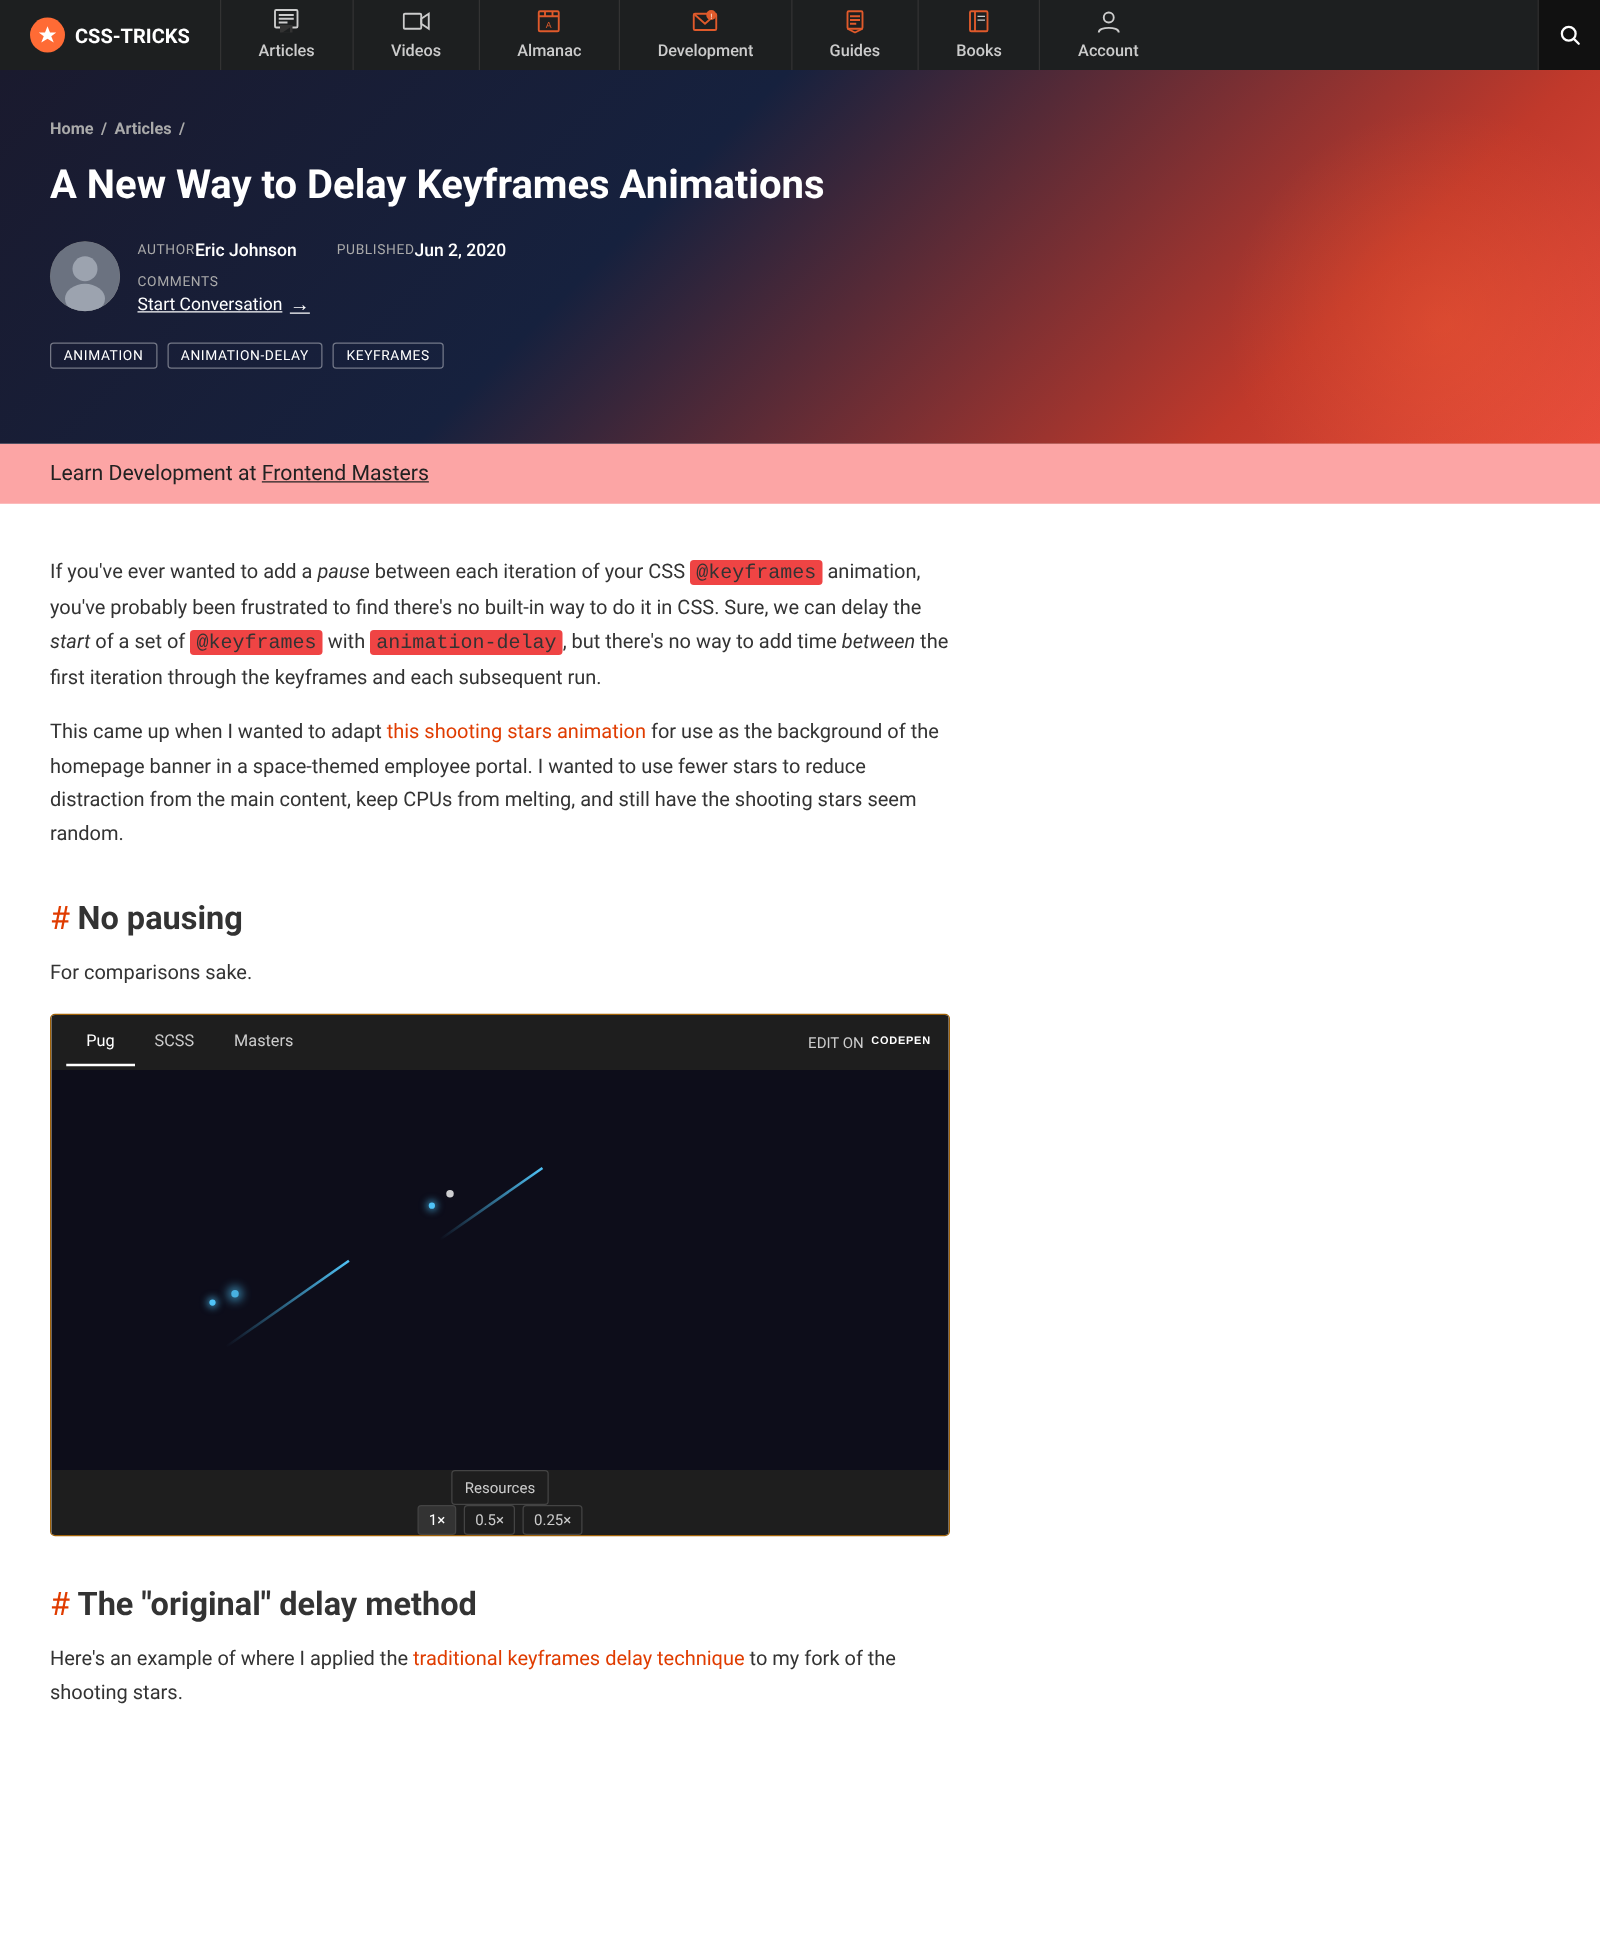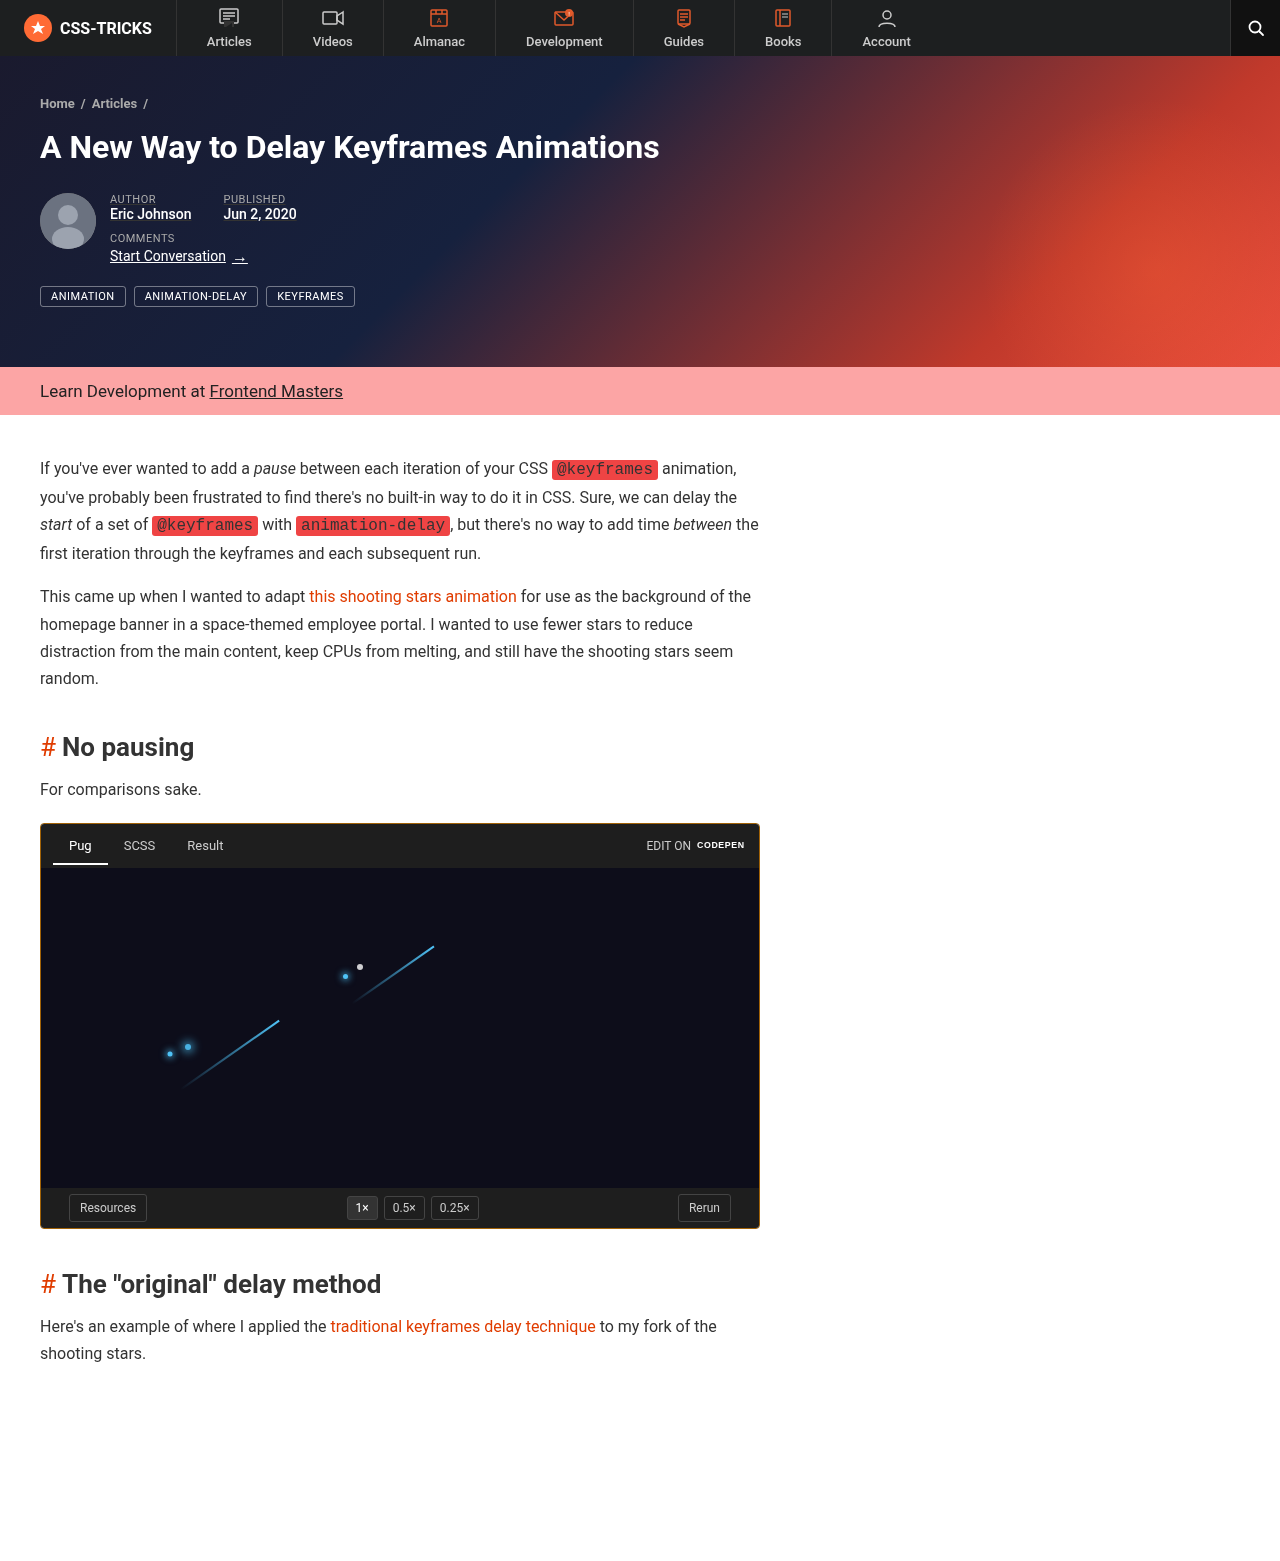--- a/index.html
+++ b/index.html
@@ -70,21 +70,21 @@
     .author-row { display: flex; align-items: flex-start; gap: 14px; margin-bottom: 20px; }
     .author-avatar {
       width: 56px; height: 56px; border-radius: 50%;
       background: linear-gradient(135deg, #666, #999);
       overflow: hidden; flex-shrink: 0;
       display: flex; align-items: center; justify-content: center;
       font-size: 22px;
     }
     .author-meta { display: flex; flex-direction: column; gap: 6px; }
     .author-meta-row { display: flex; gap: 32px; }
-    .meta-group { display: flex; flex-direction: column; text-decoration: underline; }
+    .meta-group { display: flex; flex-direction: row; }
     .meta-label { font-size: 11px; color: #aaa; text-transform: uppercase; letter-spacing: 0.5px; }
     .meta-value { color: #fff; font-size: 14px; font-weight: 500; }
     .comments-label { font-size: 11px; color: #aaa; text-transform: uppercase; letter-spacing: 0.5px; margin-top: 4px; }
     .start-conversation { display: flex; align-items: center; gap: 6px; color: #fff; font-size: 14px; cursor: pointer; margin-top: 2px; text-decoration: underline; }
     .arrow-icon { font-size: 16px; }
 
     .tags { display: flex; gap: 8px; }
     .tag {
       border: 1px solid rgba(255,255,255,0.4);
       color: #fff; font-size: 11px; padding: 3px 10px; border-radius: 3px;
@@ -168,21 +168,21 @@
       background: #4fc3f7;
       border-radius: 50%;
       box-shadow: 0 0 6px 2px rgba(79,195,247,0.6);
     }
     .star-dot:nth-child(4) { top: 34%; left: 45%; transform: translate(-50%,-50%); }
     .star-dot:nth-child(5) { top: 60%; left: 20%; transform: translate(-50%,-50%); }
 
     .codepen-footer {
       background: #1e1e1e;
       display: flex; align-items: center; justify-content: space-between;
-      padding: 0 28px; height: 40px;
+      padding: 0 28px; height: 52px; flex-direction: column;
     }
     .codepen-resources { color: #ccc; font-size: 12px; padding: 6px 10px; border: 1px solid #444; border-radius: 3px; cursor: pointer; }
     .codepen-speed-btns { display: flex; gap: 6px; align-items: center; }
     .speed-btn { color: #ccc; font-size: 12px; padding: 4px 8px; border: 1px solid #444; border-radius: 3px; cursor: pointer; }
     .speed-btn.active { color: #fff; background: #333; }
     .codepen-rerun { color: #ccc; font-size: 12px; padding: 6px 10px; border: 1px solid #444; border-radius: 3px; cursor: pointer; }
   </style>
 </head>
 <body>
 
@@ -357,21 +357,21 @@
       <span>No pausing</span>
     </h2>
 
     <p>For comparisons sake.</p>
 
     <div class="codepen-embed">
       <div class="codepen-toolbar">
         <div class="codepen-tabs">
           <div class="codepen-tab active">Pug</div>
           <div class="codepen-tab">SCSS</div>
-          <div class="codepen-result-tab">Result</div>
+          <div class="codepen-result-tab">Masters</div>
         </div>
         <div class="codepen-edit">
           <span>EDIT ON</span>
           <span class="codepen-logo">
             
             <svg width="50" height="16" viewBox="0 0 80 16" fill="none">
               <text x="0" y="13" font-size="14" fill="#fff" font-family="sans-serif" font-weight="700" letter-spacing="1">CODEPEN</text>
             </svg>
           </span>
         </div>

